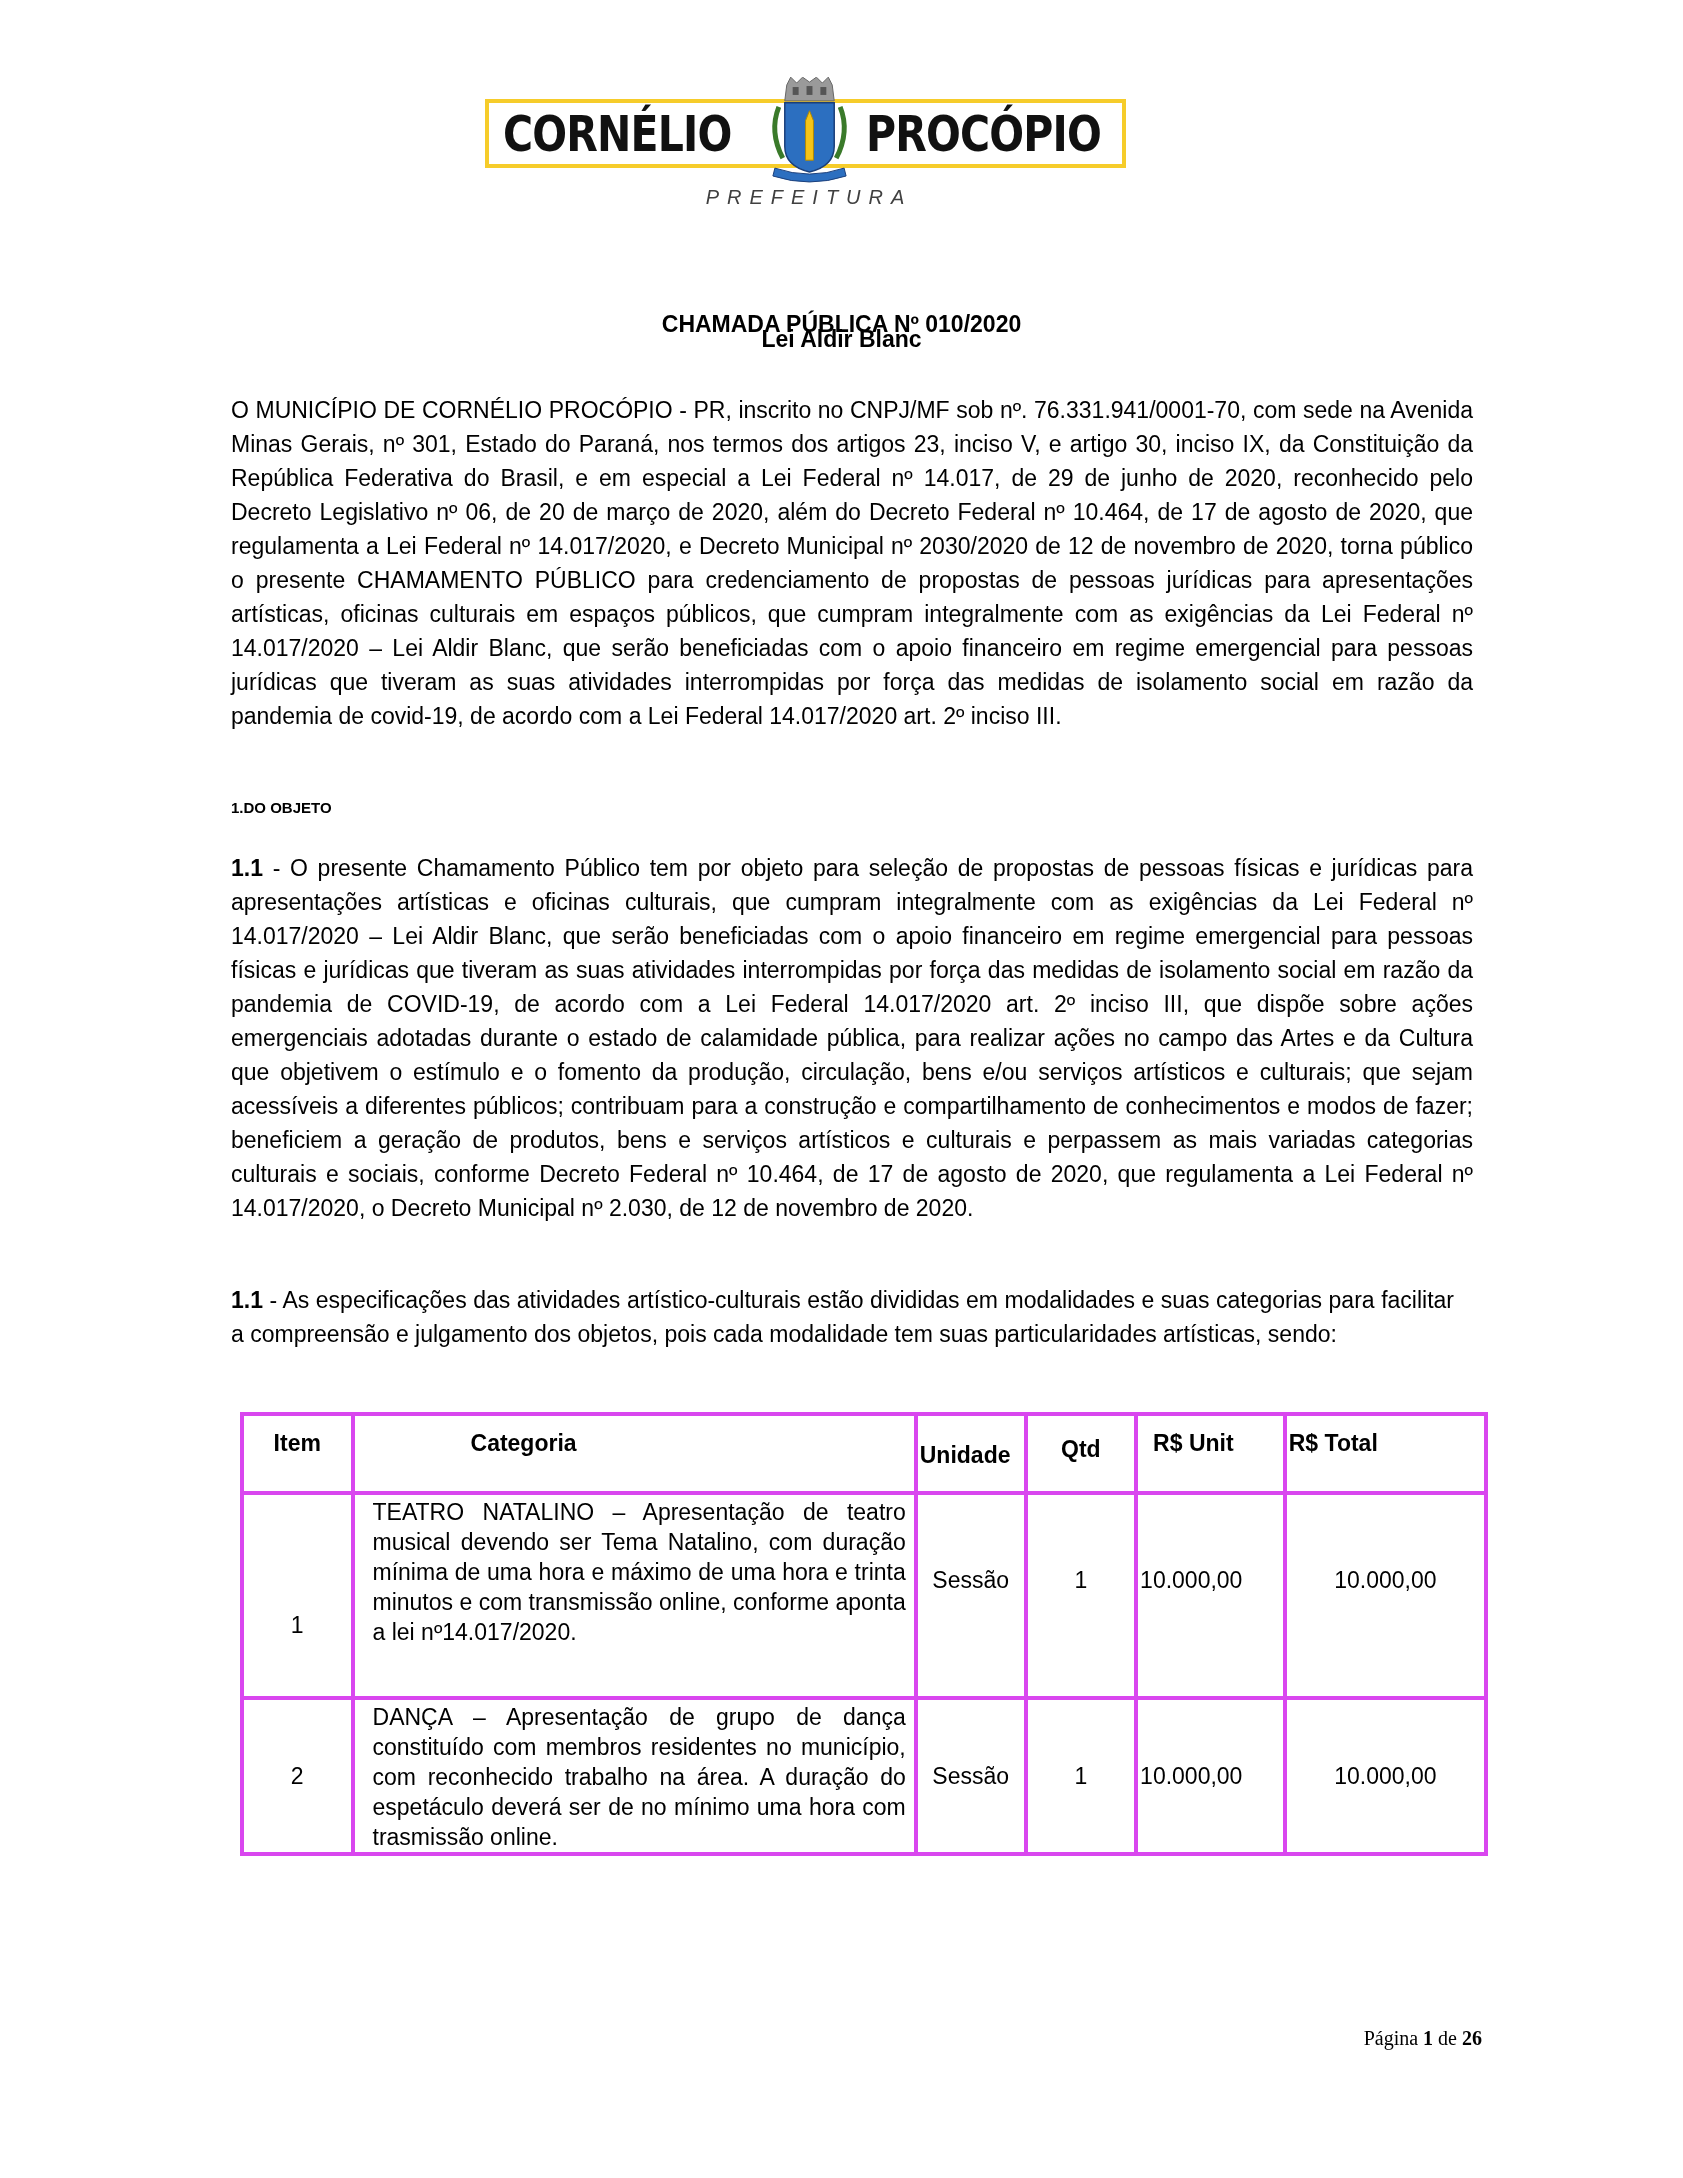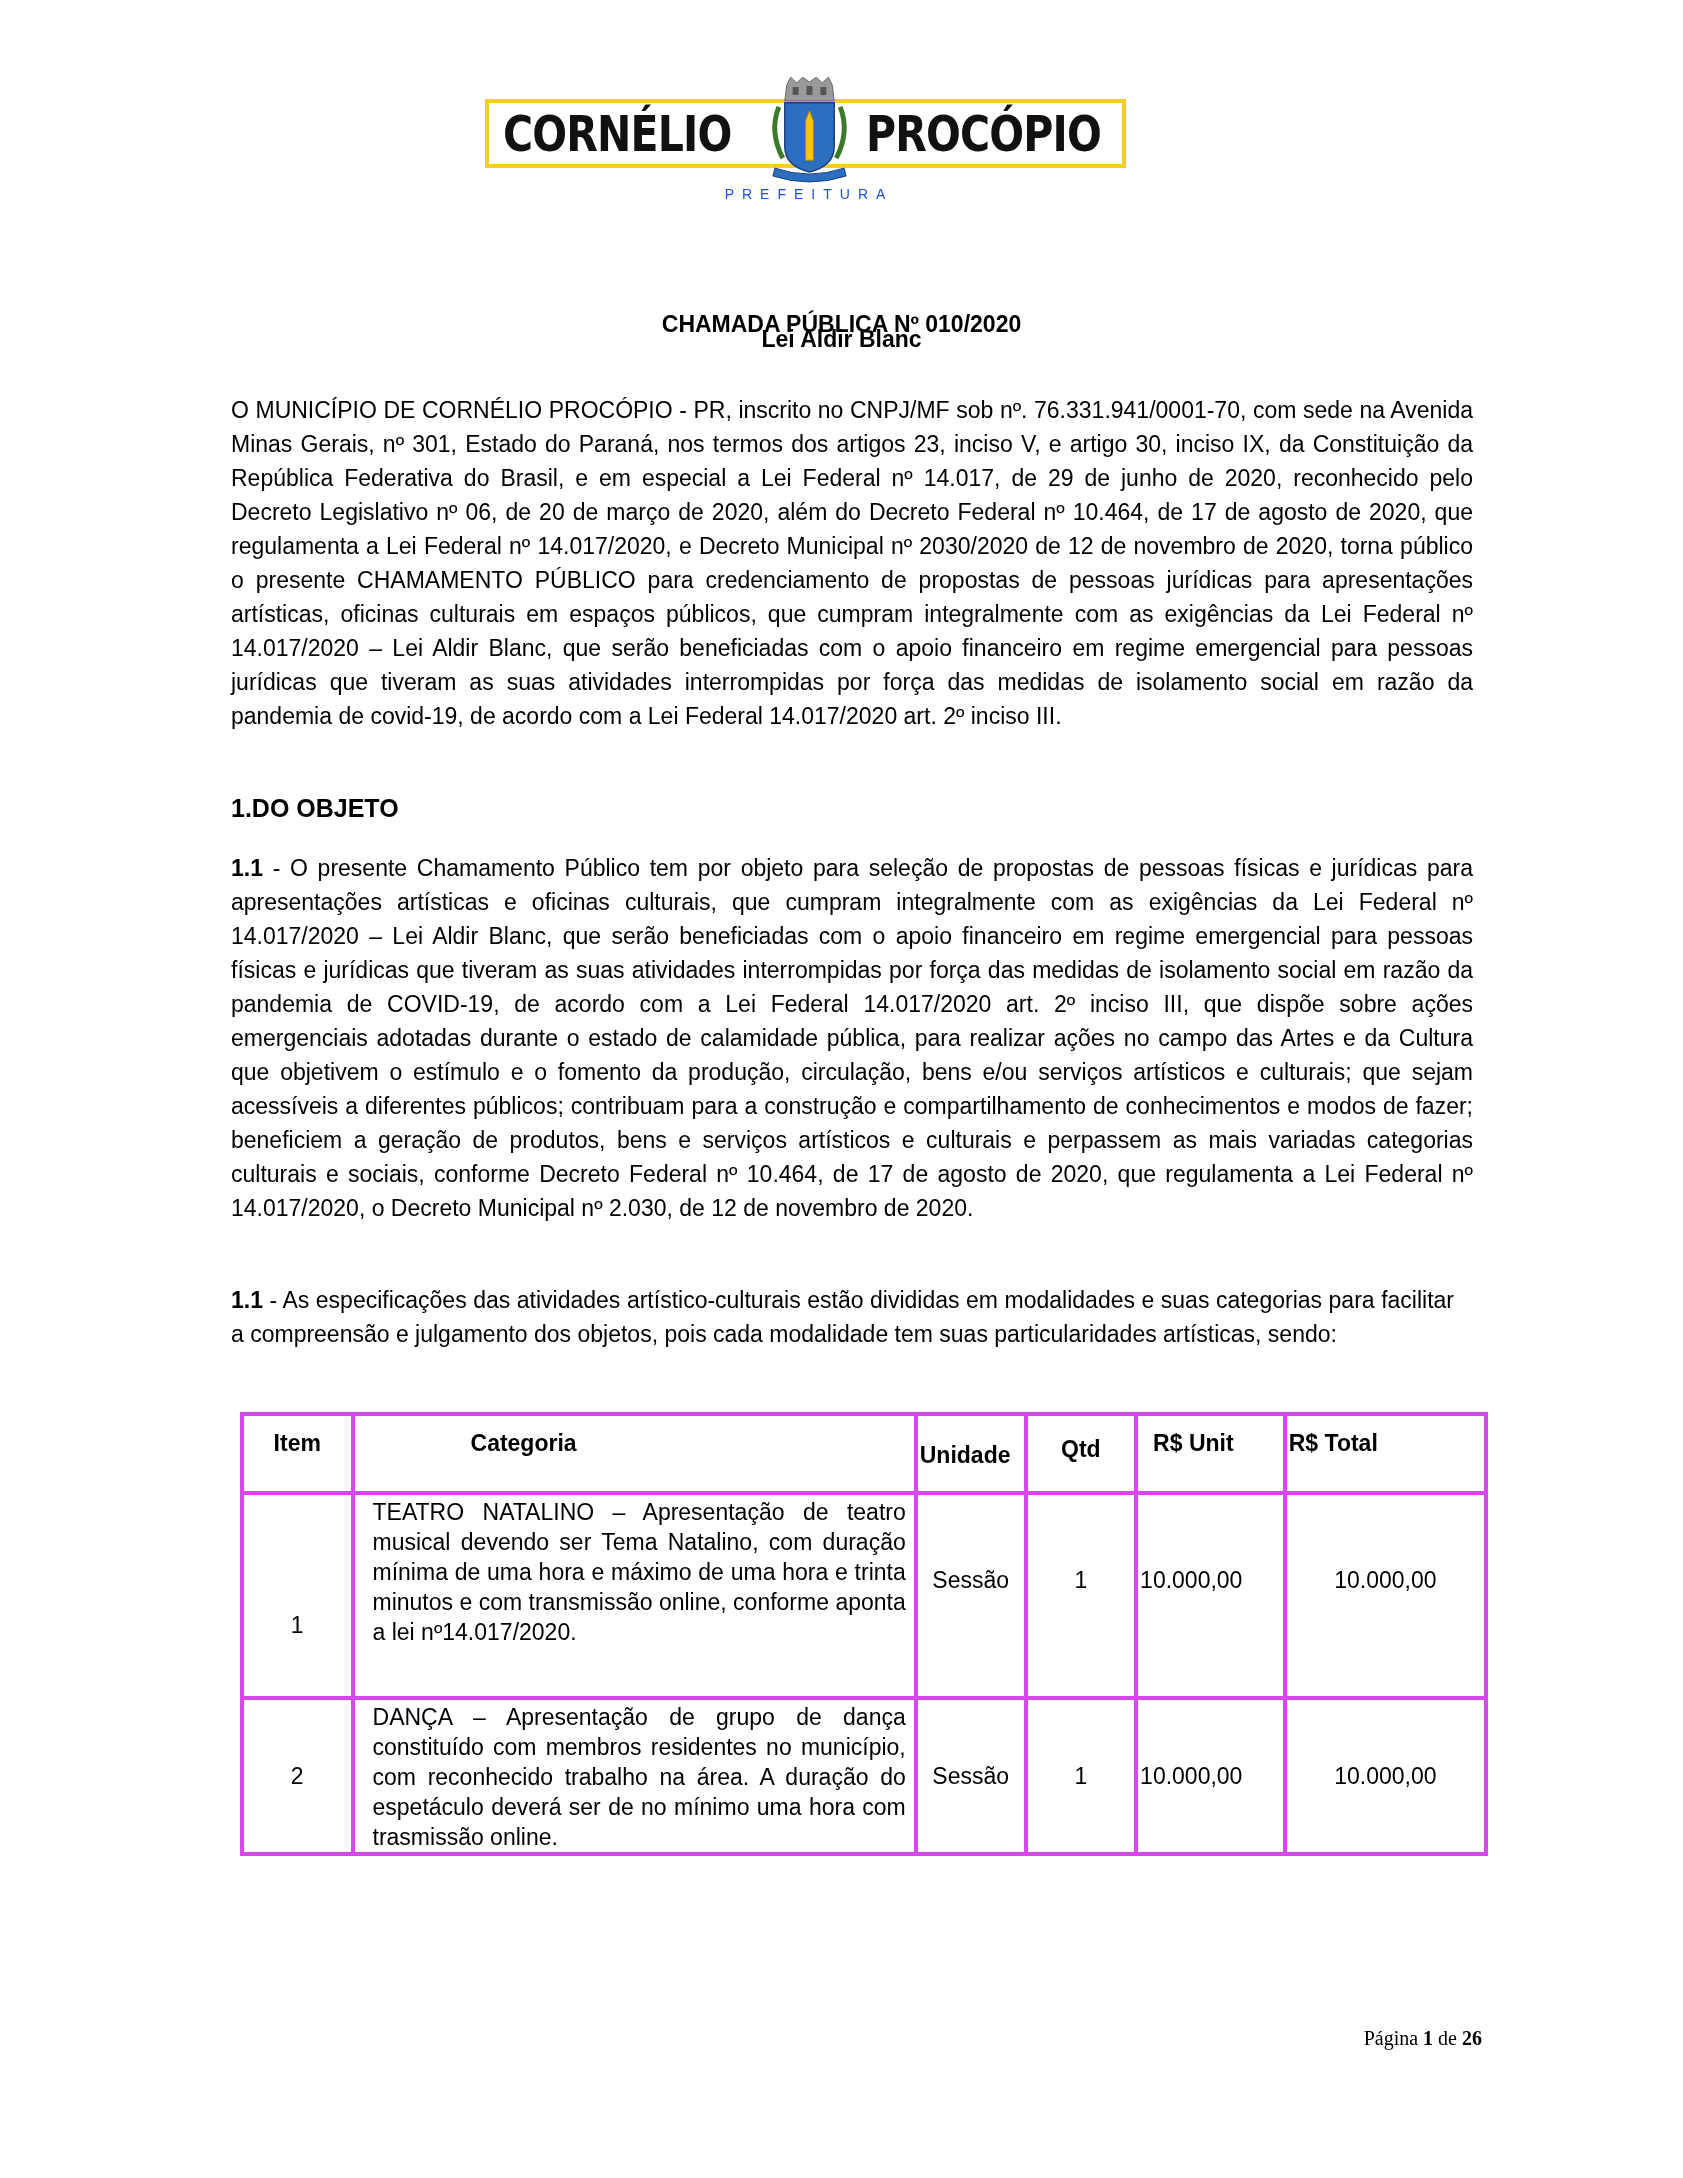--- a/index.html
+++ b/index.html
@@ -8,27 +8,27 @@
   .logo { position:absolute; left:485px; top:77px; width:648px; height:129px; }
   .logo-box { position:absolute; left:0; top:22px; width:641px; height:69px;
               border:4px solid #f6cc2a; box-sizing:border-box; background:#fff; }
   .logo-word { position:absolute; top:32px; font-weight:bold; font-size:50px; line-height:50px;
                letter-spacing:-1px; color:#111; font-family:"DejaVu Sans", sans-serif;
                transform:scaleX(0.82); transform-origin:left top; }
   .logo-left { left:18px; }
   .logo-right { left:381px; }
   .shield { position:absolute; left:280px; top:0; width:89px; height:114px; }
   .prefeitura { position:absolute; left:0; width:648px; top:109px; text-align:center;
-                font-size:14px; letter-spacing:8px; color:#1d4ed8; }
+                font-size:20px; letter-spacing:8px; color:#404040;font-style:italic; }
   .title { position:absolute; left:0; width:1683px; text-align:center; font-weight:bold;
            font-size:23px; line-height:30px; }
   .para { position:absolute; left:231px; width:1242px; font-size:23px; line-height:34px;
           text-align:justify; }
   .para b { font-weight:bold; }
-  .heading { position:absolute; left:231px; font-weight:bold; font-size:25px; line-height:30px; }
+  .heading { position:absolute; left:231px; font-weight:bold; font-size:15px; line-height:30px; }
   table.items { position:absolute; left:240px; top:1412px; width:1248px;
                 border-collapse:collapse; font-size:23px; }
   table.items td { border:4px solid #d946ef; vertical-align:middle; padding:0; }
   .th { font-weight:bold; vertical-align:top !important; }
   .page-num { position:absolute; right:201px; top:2007px; font-family:"Liberation Serif", serif;
               font-size:20px;margin-top:20px; }
 </style>
 </head>
 <body>
 

